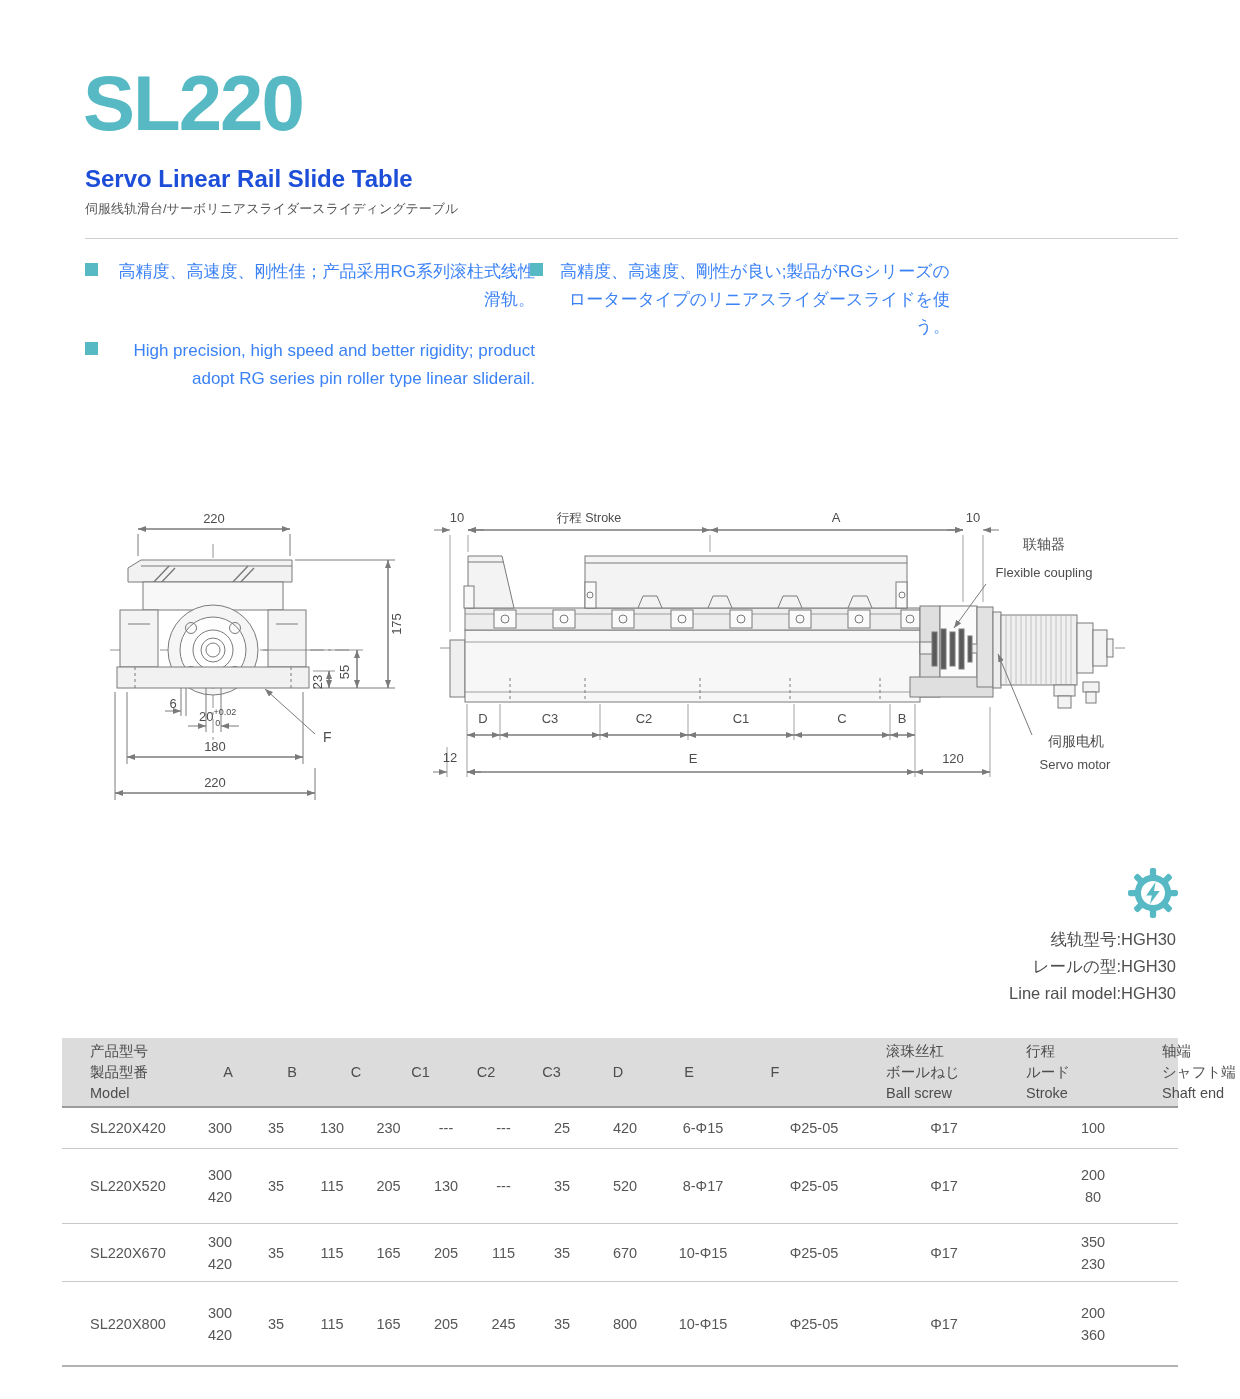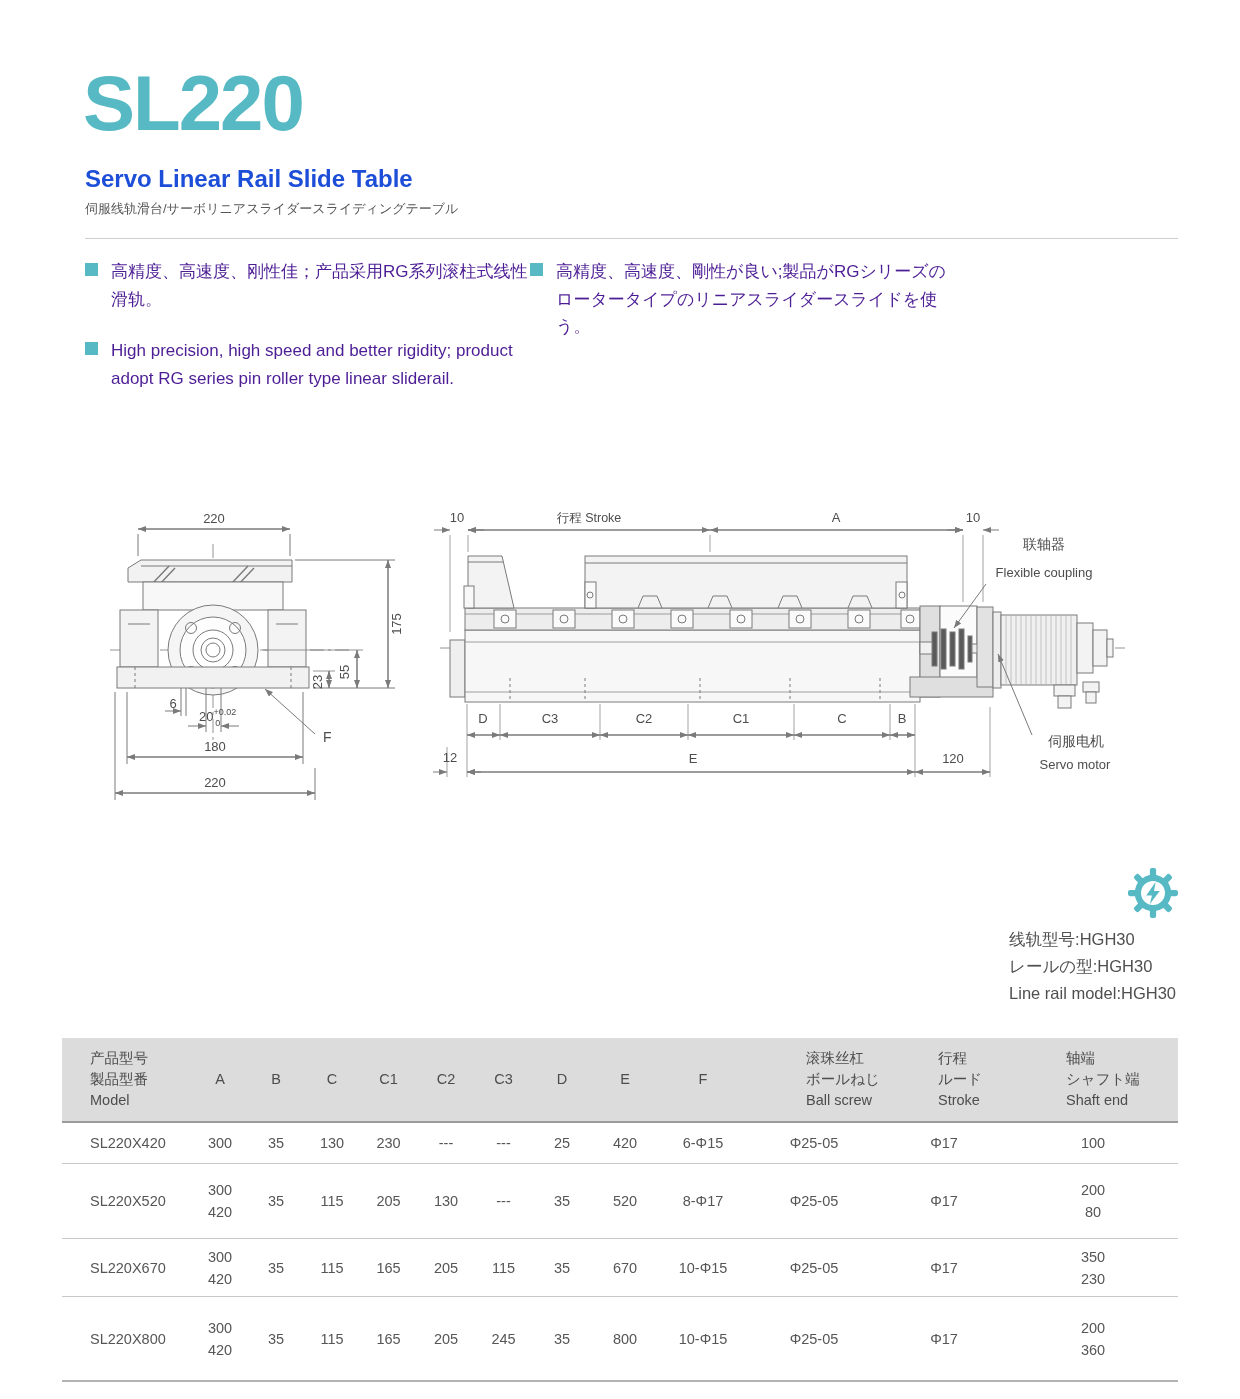--- a/index.html
+++ b/index.html
@@ -20,35 +20,35 @@
   .model-title{position:absolute;left:83px;top:58px;font-size:78px;font-weight:bold;color:var(--accent);letter-spacing:-2px;}
   .subtitle-en{position:absolute;left:85px;top:165px;font-size:24px;font-weight:bold;color:#1d4ed8;}
   .subtitle-cjk{position:absolute;left:85px;top:200px;font-size:13px;color:#565656;}
   .head-rule{position:absolute;left:85px;top:238px;width:1093px;height:0;border-top:1px solid #cfcfcf;}
   
   .features{position:absolute;top:258px;left:85px;width:1093px;}
   .feat-col-left{position:absolute;left:0;top:0;width:450px;}
   .feat-col-right{position:absolute;left:445px;top:0;width:420px;}
   .feature{display:flex;margin-bottom:24px;}
   .bullet-sq{flex:0 0 13px;width:13px;height:13px;background:var(--accent);margin-top:5px;margin-right:13px;}
-  .feature p{font-size:17px;line-height:1.62;color:#4c1d95;}
+  .feature p{font-size:17px;line-height:1.62;color:#3b82f6;text-align:right;}
   
   .drawing-svg{position:absolute;}
   .front-view{left:95px;top:492px;}
   .side-view{left:420px;top:492px;}
   .drawing-svg text{font-family:"Liberation Sans","DejaVu Sans",sans-serif;font-size:13px;fill:#4d4d4d;}
   .drawing-svg .cjk{font-size:12.5px;}
   .drawing-svg .lead-lab{font-size:14px;}
   
   .gear-wrap{position:absolute;left:1128px;top:868px;width:50px;height:50px;}
-  .rail-model{position:absolute;right:64px;top:926px;font-size:16.5px;color:#4f4f4f;line-height:27px;}
+  .rail-model{position:absolute;right:64px;top:926px;text-align:right;font-size:16.5px;color:#4f4f4f;line-height:27px;}
   
   .spec-table{position:absolute;left:62px;top:1038px;width:1116px;border-bottom:2px solid #b3b3b3;font-size:14.5px;color:#565656;}
   .t-row{display:grid;grid-template-columns:130px 56px 56px 56px 57px 58px 57px 60px 66px 90px 132px 128px 170px;align-items:center;}
-  .t-head{background:var(--thbg);height:85px;border-bottom:2px solid #9b9b9b;color:#4d4d4d;}
+  .t-head{background:var(--thbg);height:70px;border-bottom:2px solid #9b9b9b;color:#4d4d4d;gap:8px;}
   .t-head .cell{line-height:21px;}
   .cell{text-align:center;}
   .cell.model{text-align:left;padding-left:28px;}
   .cell.lefted{text-align:left;padding-left:58px;}
   .t-body .t-row{border-top:1px solid var(--line);}
   .t-body .t-row:first-child{border-top:none;}
   .r1{height:40px;}.r2{height:75px;}.r3{height:58px;}.r4{height:84px;}
   .two-line span{display:block;line-height:22px;}
 </style>
 </head>

